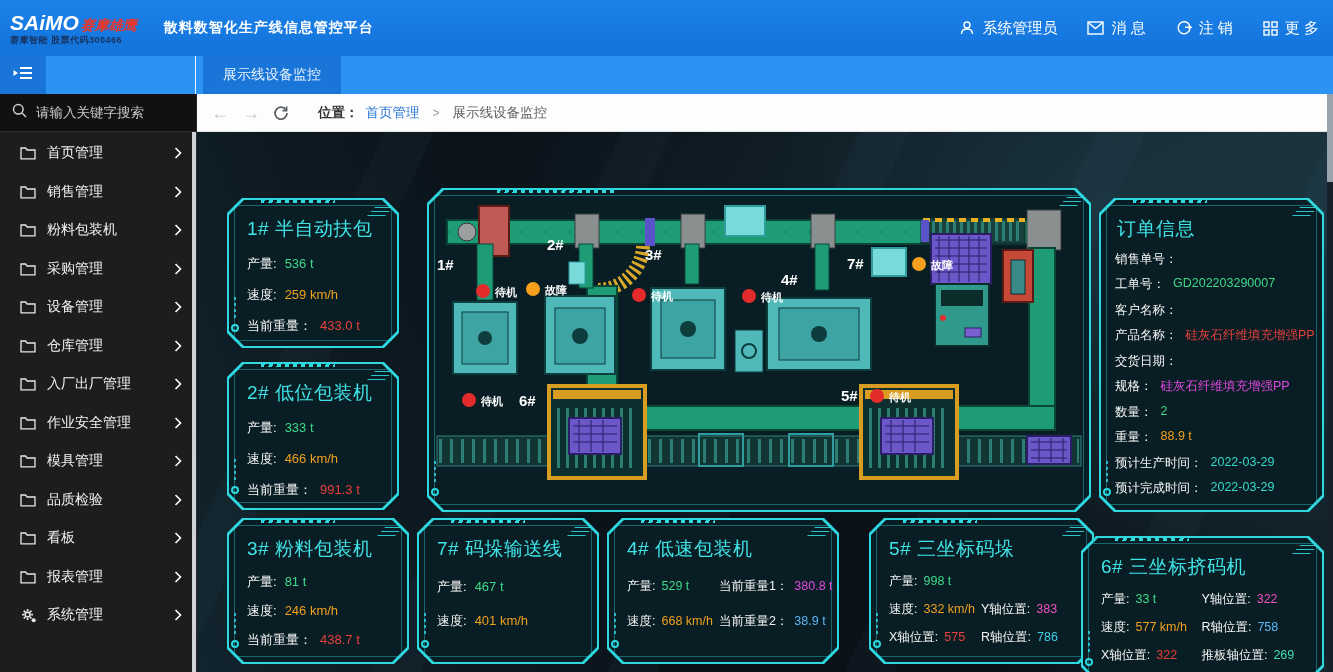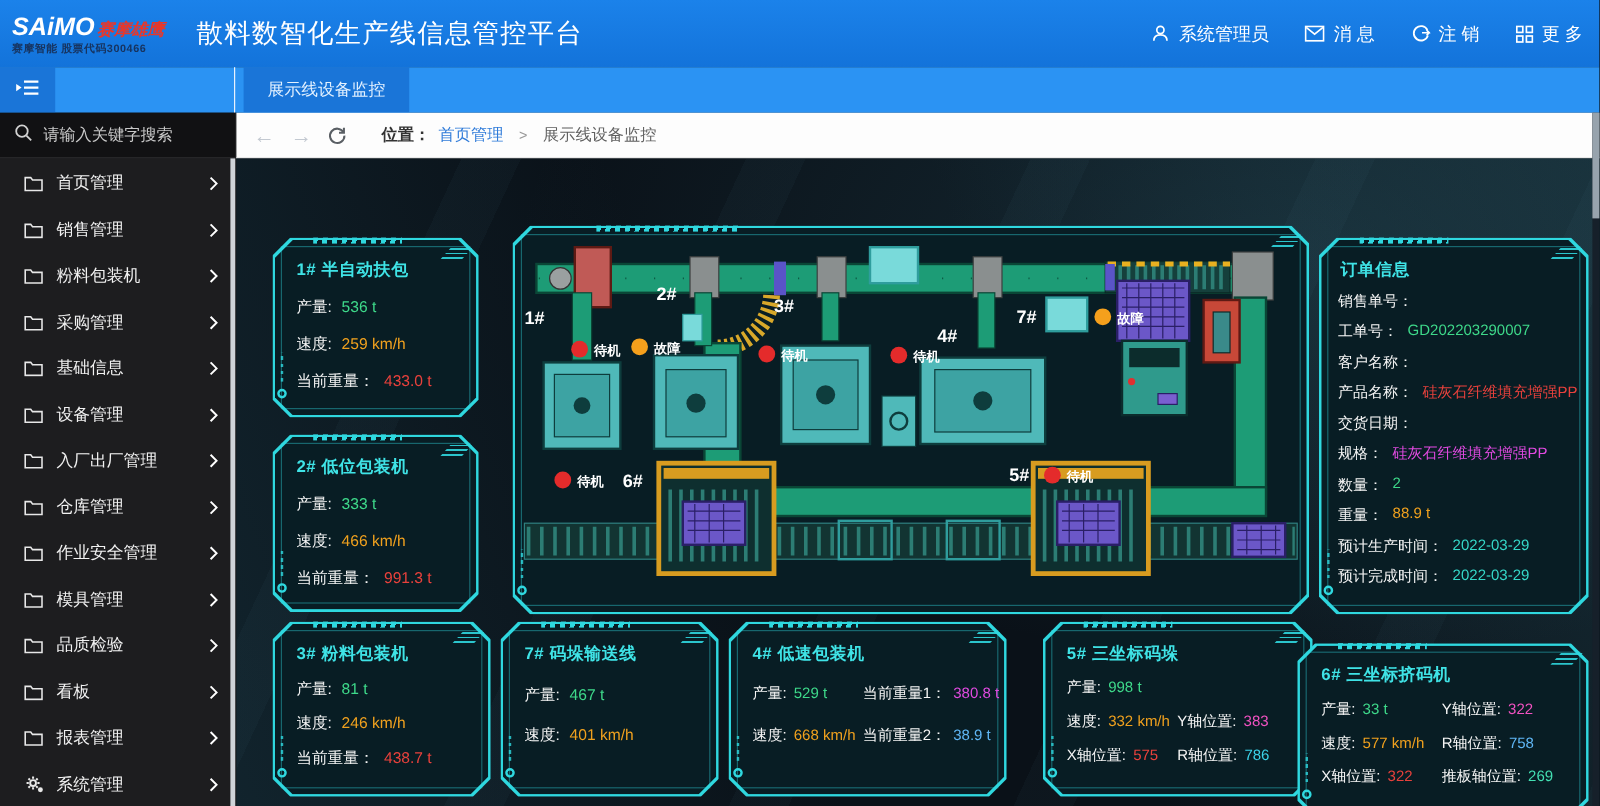--- a/index.html
+++ b/index.html
@@ -6,21 +6,21 @@
   html,body { width:1333px; height:672px; overflow:hidden; font-family:"Liberation Sans",sans-serif; background:#0a1118; }
   .app { width:1333px; height:672px; display:grid; grid-template-rows:56px 38px 1fr; grid-template-columns:197px 1fr; position:relative; }
 
   
   .header { grid-column:1 / 3; background:linear-gradient(180deg,#1b82ea,#1373da); display:flex; align-items:center; padding:0 14px 0 10px; color:#fff; }
   .logo { display:flex; flex-direction:column; line-height:1; margin-right:27px; }
   .logo-top { display:flex; align-items:baseline; font-style:italic; font-weight:bold; }
   .logo-saimo { font-size:21px; letter-spacing:0; color:#ffffff; }
   .logo-cn { font-size:14px; color:#e8372a; margin-left:2px; }
   .logo-sub { font-size:9px; color:#173460; margin-top:3px; font-weight:bold; letter-spacing:.5px; }
-  .header-title { font-size:22px; font-weight:normal; letter-spacing:1px; }
+  .header-title { font-size:14px; font-weight:bold; letter-spacing:1px; }
   .header-right { margin-left:auto; display:flex; align-items:center; gap:30px; font-size:15px; }
   .hitem { display:flex; align-items:center; gap:7px; cursor:pointer; white-space:nowrap; }
   .hicon svg { display:block; }
 
   
   .topstrip { grid-column:1 / 3; background:#2b93f3; display:flex; align-items:stretch; }
   .collapse-btn { width:46px; background:#1a75d8; display:flex; align-items:center; justify-content:center; cursor:pointer; }
   .strip-side { width:150px; border-right:1px solid #e8f2fd; }
   .tab { margin-left:7px; padding:0 20px; background:#1a75d8; color:#e3f1ff; font-size:14px; display:flex; align-items:center; cursor:pointer; }
 
@@ -66,21 +66,21 @@
   .tb-inner { inset:2px; background:rgba(5,14,21,.93); }
   .tb-line { position:absolute; inset:7px; border:1px solid rgba(47,216,223,.40); pointer-events:none; }
   .tb-ticks { position:absolute; top:0; left:34px; width:74px; height:5px;
     background:repeating-linear-gradient(100deg,#2fd8df 0 4px, transparent 4px 8px); }
   .tb-tr { position:absolute; top:7px; right:9px; width:18px; height:11px; transform:skewX(-42deg);
     background:repeating-linear-gradient(0deg,#2fd8df 0 1.5px, transparent 1.5px 4px); opacity:.9; }
   .tb-chain { position:absolute; left:7px; bottom:30px; width:2px; height:24px;
     background:repeating-linear-gradient(0deg,#2fd8df 0 3px, transparent 3px 6px); opacity:.8; }
   .tb-circ { position:absolute; left:4px; bottom:16px; width:8px; height:8px; border:2px solid #2fd8df; border-radius:50%; }
   .tp-content { position:absolute; inset:10px 14px; z-index:2; }
-  .tp-title { color:#3fe3e6; font-size:14px; font-weight:bold; margin:8px 0 4px 6px; letter-spacing:.5px; }
+  .tp-title { color:#3fe3e6; font-size:19px; font-weight:normal; margin:8px 0 4px 6px; letter-spacing:.5px; }
   .tp-rows { margin-left:6px; }
   .row { display:flex; align-items:baseline; gap:8px; margin-top:13px; font-size:13px; color:#f5f5f5; white-space:nowrap; }
   .cell { display:flex; gap:6px; align-items:baseline; white-space:nowrap; }
   .grid2 { display:grid; grid-template-columns:1fr 1.15fr; column-gap:6px; row-gap:13px; margin-top:13px; margin-left:6px; font-size:12.5px; color:#f5f5f5; }
   .lbl { color:#f5f5f5; }
   .vg{color:#3ed98a}.vo{color:#f0a11e}.vr{color:#e8413c}.vm{color:#e04ae0}
   .vp{color:#f152c1}.vc{color:#3bd2e8}.vb{color:#5fb6f5}.vt{color:#43dfb2}.vd{color:#35d9c9}
 
   
   .orow { display:flex; gap:8px; margin-top:8.5px; font-size:12.5px; color:#f5f5f5; margin-left:4px; white-space:nowrap; }
@@ -231,60 +231,47 @@
               <path d="M1.5 1 L6.5 6 L1.5 11" fill="none" stroke="#fff" stroke-width="1.6"></path>
             </svg>
           </span>
         </div>
       <div class="menu-item">
           <span class="mi-icon">
             <svg width="16" height="14" viewBox="0 0 16 14">
               <path d="M1 12.8 V2 h4.6 l1.5 2 H15 v8.8 Z" fill="none" stroke="#e8e8e8" stroke-width="1.3"></path>
             </svg>
           </span>
-          <span class="mi-label">基础信息</span>
-          <span class="mi-arrow">
-            <svg width="8" height="12" viewBox="0 0 8 12">
-              <path d="M1.5 1 L6.5 6 L1.5 11" fill="none" stroke="#fff" stroke-width="1.6"></path>
-            </svg>
-          </span>
-        </div>
-      <div class="menu-item">
-          <span class="mi-icon">
-            <svg width="16" height="14" viewBox="0 0 16 14">
-              <path d="M1 12.8 V2 h4.6 l1.5 2 H15 v8.8 Z" fill="none" stroke="#e8e8e8" stroke-width="1.3"></path>
-            </svg>
-          </span>
           <span class="mi-label">设备管理</span>
           <span class="mi-arrow">
             <svg width="8" height="12" viewBox="0 0 8 12">
               <path d="M1.5 1 L6.5 6 L1.5 11" fill="none" stroke="#fff" stroke-width="1.6"></path>
             </svg>
           </span>
         </div>
       <div class="menu-item">
           <span class="mi-icon">
             <svg width="16" height="14" viewBox="0 0 16 14">
               <path d="M1 12.8 V2 h4.6 l1.5 2 H15 v8.8 Z" fill="none" stroke="#e8e8e8" stroke-width="1.3"></path>
             </svg>
           </span>
+          <span class="mi-label">仓库管理</span>
+          <span class="mi-arrow">
+            <svg width="8" height="12" viewBox="0 0 8 12">
+              <path d="M1.5 1 L6.5 6 L1.5 11" fill="none" stroke="#fff" stroke-width="1.6"></path>
+            </svg>
+          </span>
+        </div>
+      <div class="menu-item">
+          <span class="mi-icon">
+            <svg width="16" height="14" viewBox="0 0 16 14">
+              <path d="M1 12.8 V2 h4.6 l1.5 2 H15 v8.8 Z" fill="none" stroke="#e8e8e8" stroke-width="1.3"></path>
+            </svg>
+          </span>
           <span class="mi-label">入厂出厂管理</span>
-          <span class="mi-arrow">
-            <svg width="8" height="12" viewBox="0 0 8 12">
-              <path d="M1.5 1 L6.5 6 L1.5 11" fill="none" stroke="#fff" stroke-width="1.6"></path>
-            </svg>
-          </span>
-        </div>
-      <div class="menu-item">
-          <span class="mi-icon">
-            <svg width="16" height="14" viewBox="0 0 16 14">
-              <path d="M1 12.8 V2 h4.6 l1.5 2 H15 v8.8 Z" fill="none" stroke="#e8e8e8" stroke-width="1.3"></path>
-            </svg>
-          </span>
-          <span class="mi-label">仓库管理</span>
           <span class="mi-arrow">
             <svg width="8" height="12" viewBox="0 0 8 12">
               <path d="M1.5 1 L6.5 6 L1.5 11" fill="none" stroke="#fff" stroke-width="1.6"></path>
             </svg>
           </span>
         </div>
       <div class="menu-item">
           <span class="mi-icon">
             <svg width="16" height="14" viewBox="0 0 16 14">
               <path d="M1 12.8 V2 h4.6 l1.5 2 H15 v8.8 Z" fill="none" stroke="#e8e8e8" stroke-width="1.3"></path>

